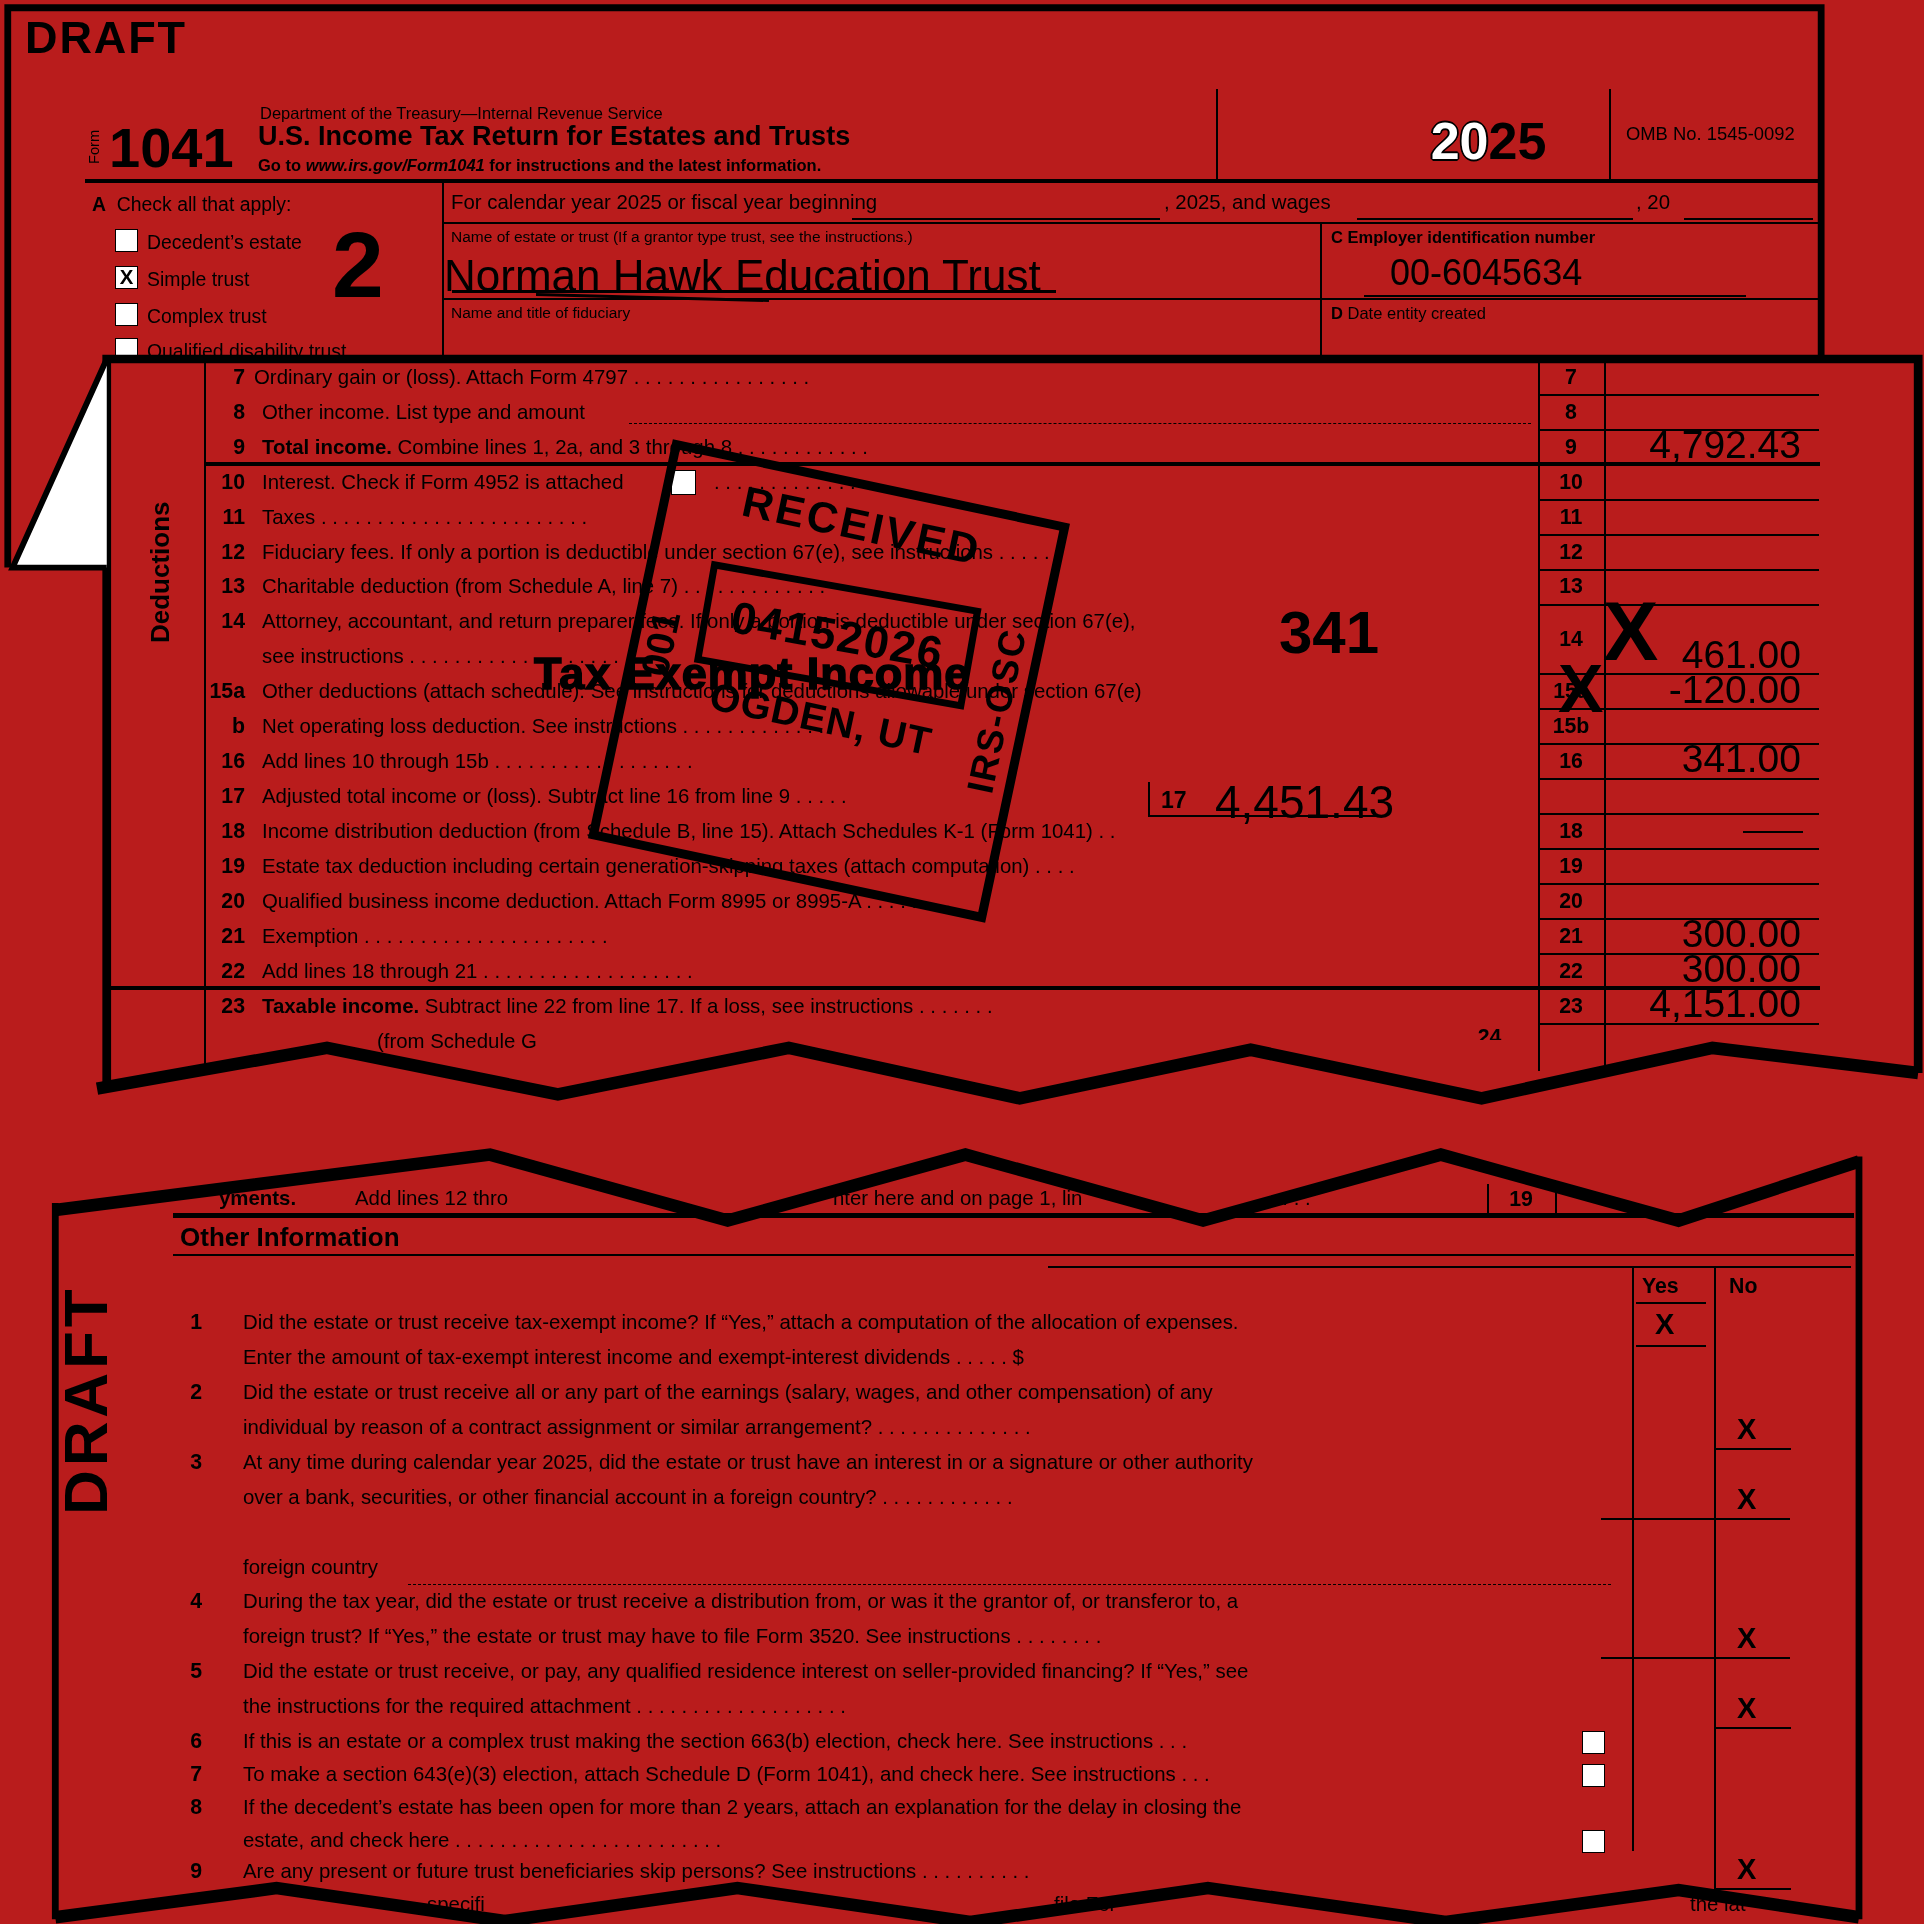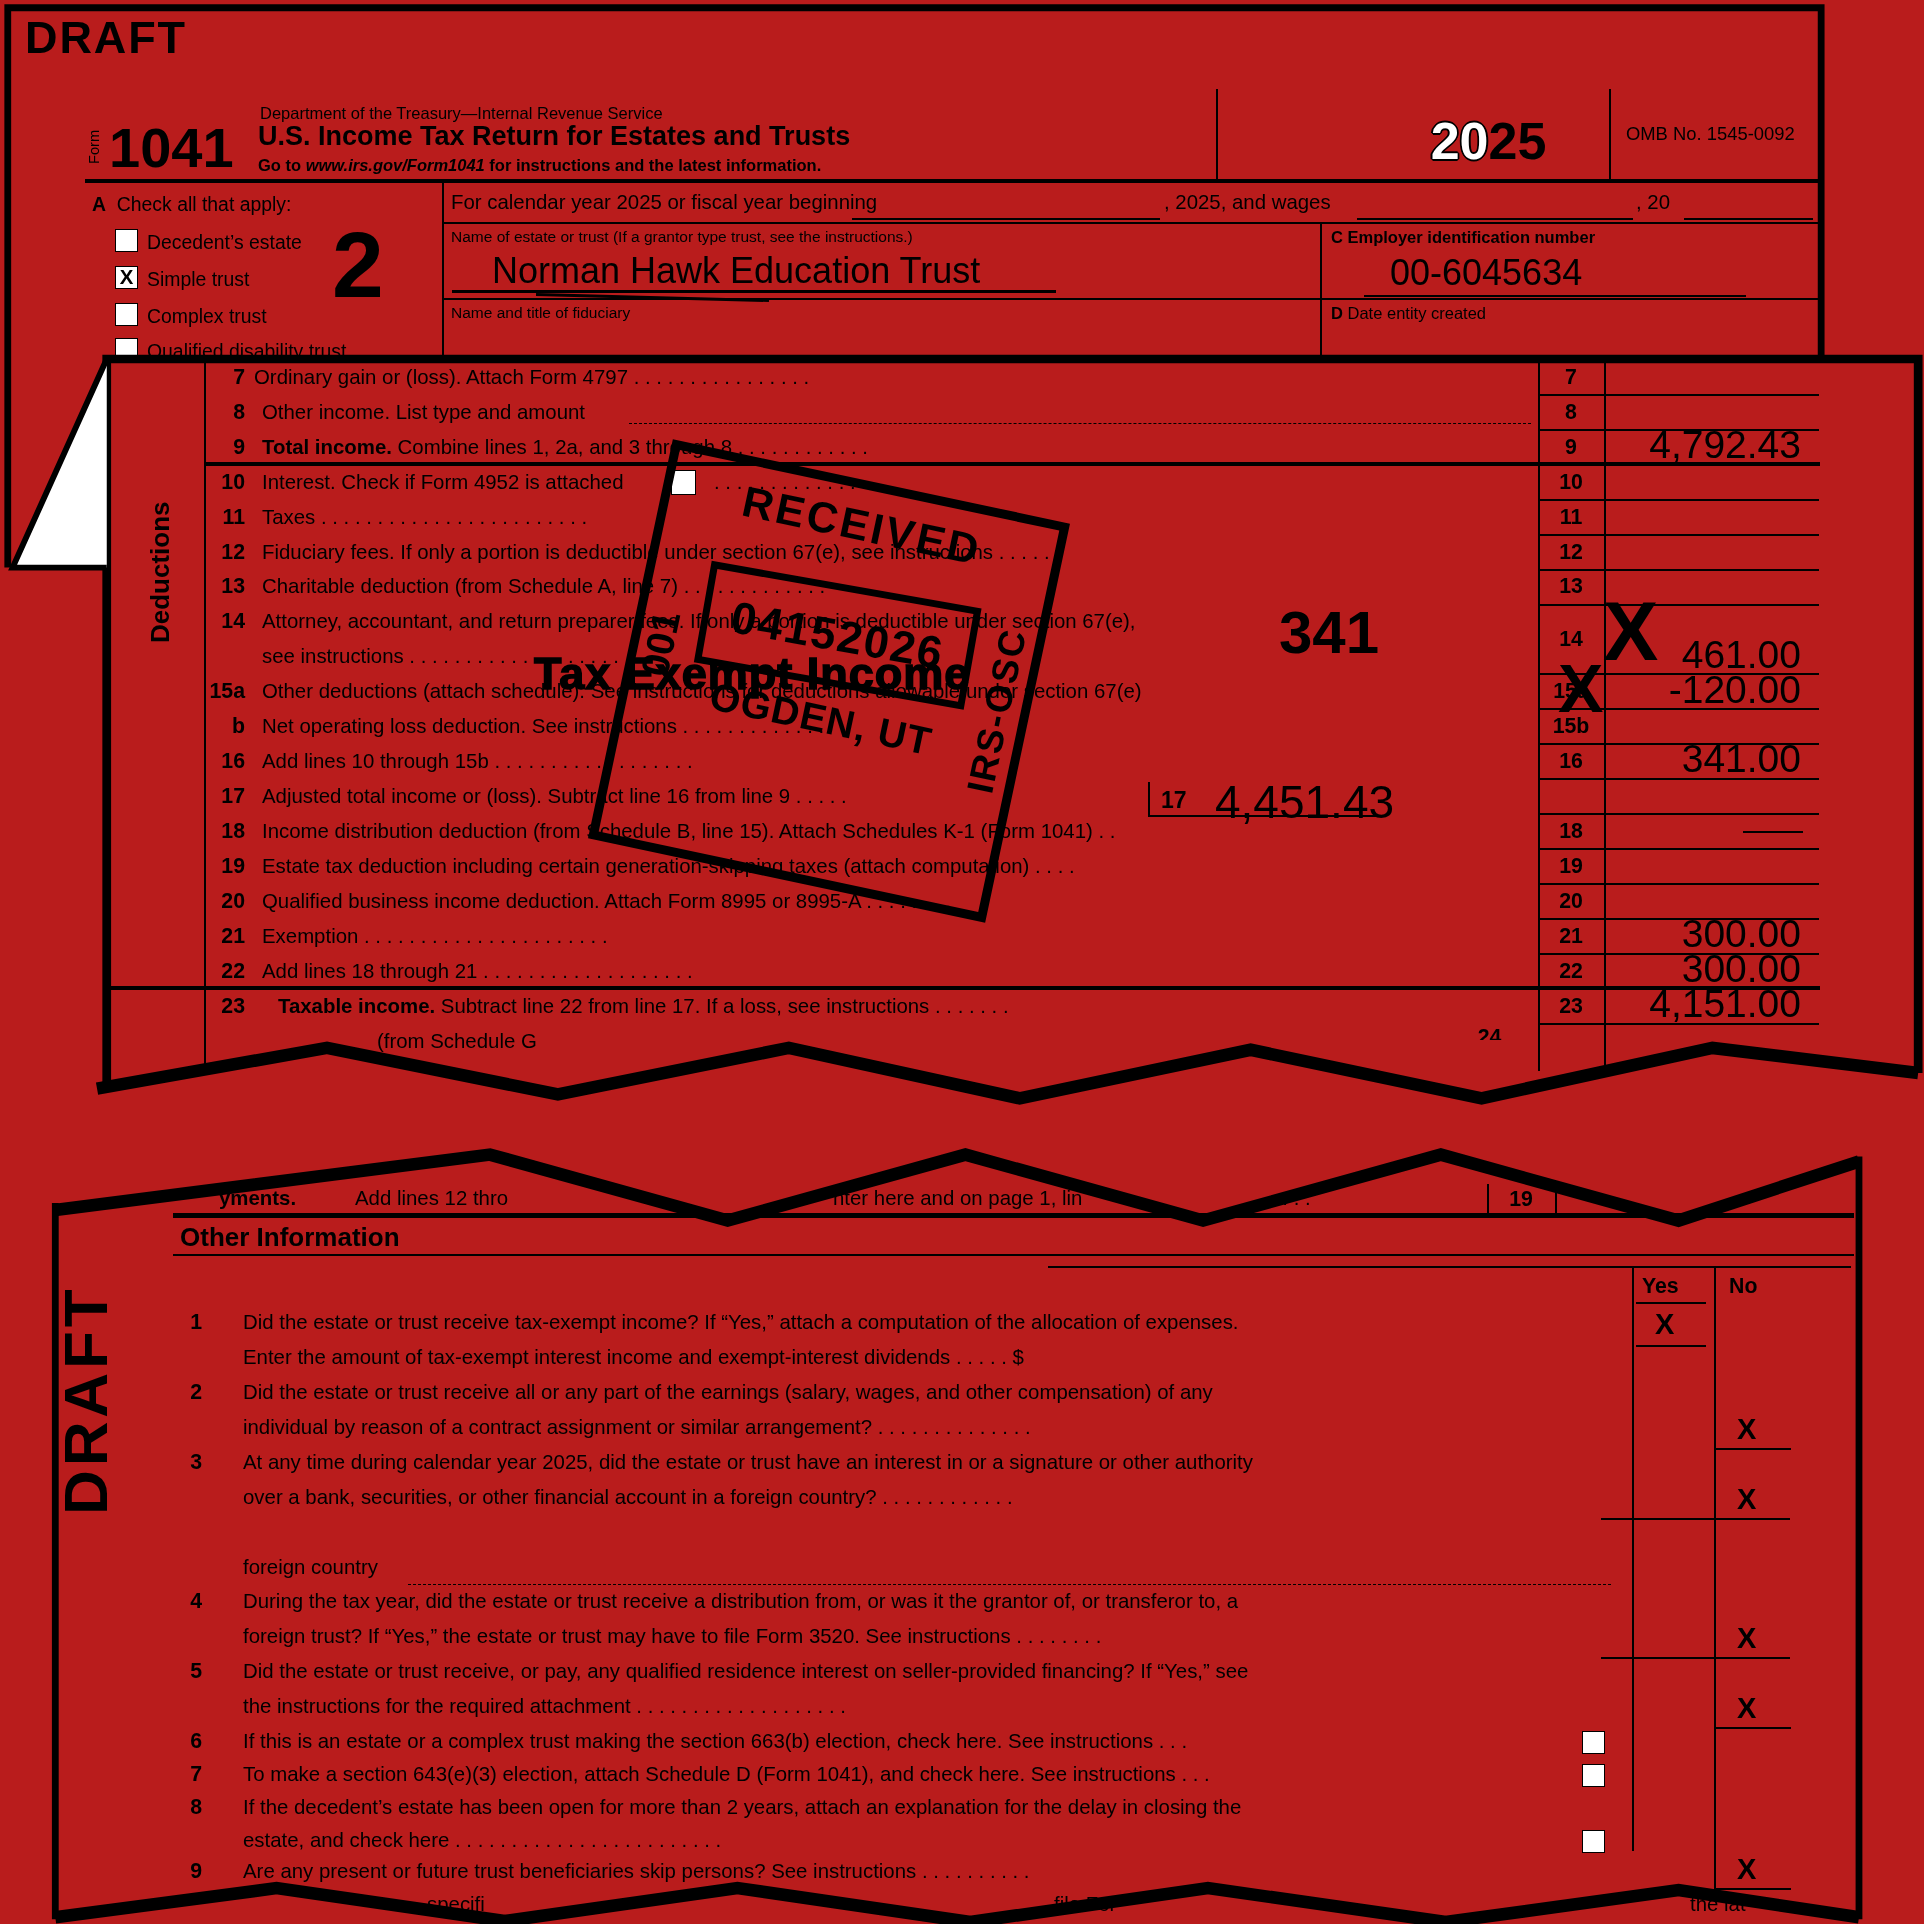--- a/index.html
+++ b/index.html
@@ -63,21 +63,21 @@
   <div class="t b" style="left:332px;top:217px;font-size:93px;line-height:97px;">2</div>
 
   <div class="t" style="left:451px;top:190px;font-size:20.4px;">For calendar year 2025 or fiscal year beginning</div>
   <div class="ln" style="left:852px;top:218px;width:308px;height:1.9px;"></div>
   <div class="t" style="left:1164px;top:190px;font-size:20.4px;">, 2025, and wages</div>
   <div class="ln" style="left:1357px;top:218px;width:276px;height:1.9px;"></div>
   <div class="t" style="left:1636px;top:190px;font-size:20.4px;">, 20</div>
   <div class="ln" style="left:1684px;top:218px;width:129px;height:1.9px;"></div>
 
   <div class="t sm" style="left:451px;top:227px;">Name of estate or trust (If a grantor type trust, see the instructions.)</div>
-  <div class="t" style="left:492px;top:248px;font-size:36px;">Norman Hawk Education Trust</div>
+  <div class="t" style="left:444px;top:248px;font-size:44px;">Norman Hawk Education Trust</div>
   <div class="ln" style="left:452px;top:290px;width:604px;height:2.9px;"></div>
   <div class="ln" style="left:536px;top:296px;width:233px;height:2.9px;transform:rotate(1.5deg);"></div>
   <div class="t sm" style="left:451px;top:303px;">Name and title of fiduciary</div>
   <div class="t" style="left:1331px;top:227px;font-size:16.5px;font-weight:700;">
     <span>C</span>&nbsp;<span>Employer identification number</span>
   </div>
   <div class="t" style="left:1390px;top:250px;font-size:36px;">00-6045634</div>
   <div class="ln" style="left:1364px;top:295px;width:382px;height:1.9px;"></div>
   <div class="t" style="left:1331px;top:303px;font-size:16.5px;">
     <span class="b">D</span>&nbsp;<span>Date entity created</span>
@@ -141,21 +141,21 @@
   <div class="t" style="left:262px;top:644px;">see instructions    .    .    .    .    .    .    .    .    .    .    .    .    .    .    .    .    .    .    .    .</div>
   <div class="t" style="left:262px;top:679px;">Other deductions (attach schedule). See instructions for deductions allowable under section 67(e)</div>
   <div class="t" style="left:262px;top:714px;">Net operating loss deduction. See instructions   .    .    .    .    .    .    .    .    .    .    .    .    .</div>
   <div class="t" style="left:262px;top:749px;">Add lines 10 through 15b    .    .    .    .    .    .    .    .    .    .    .    .    .    .    .    .    .    .</div>
   <div class="t" style="left:262px;top:784px;">Adjusted total income or (loss). Subtract line 16 from line 9   .    .    .    .    .</div>
   <div class="t" style="left:262px;top:819px;">Income distribution deduction (from Schedule B, line 15). Attach Schedules K-1 (Form 1041)   .    .</div>
   <div class="t" style="left:262px;top:854px;">Estate tax deduction including certain generation-skipping taxes (attach computation)    .    .    .    .</div>
   <div class="t" style="left:262px;top:889px;">Qualified business income deduction. Attach Form 8995 or 8995-A    .    .    .    .    .    .    .    .</div>
   <div class="t" style="left:262px;top:924px;">Exemption    .    .    .    .    .    .    .    .    .    .    .    .    .    .    .    .    .    .    .    .    .    .</div>
   <div class="t" style="left:262px;top:959px;">Add lines 18 through 21 .    .    .    .    .    .    .    .    .    .    .    .    .    .    .    .    .    .    .</div>
-  <div class="t" style="left:278px;top:994px;"><span class="b">Taxable income.</span><span> Subtract line 22 from line 17. If a loss, see instructions   .    .    .    .    .    .    .</span></div>
+  <div class="t" style="left:262px;top:994px;"><span class="b">Taxable income.</span><span> Subtract line 22 from line 17. If a loss, see instructions   .    .    .    .    .    .    .</span></div>
 
   <div class="rcell" style="top:365px;">7</div>
   <div class="rcell" style="top:400px;">8</div>
   <div class="rcell" style="top:435px;">9</div>
   <div class="rcell" style="top:470px;">10</div>
   <div class="rcell" style="top:505px;">11</div>
   <div class="rcell" style="top:540px;">12</div>
   <div class="rcell" style="top:574px;">13</div>
   <div class="rcell" style="top:627px;">14</div>
   <div class="rcell" style="top:679px;">15a</div>

